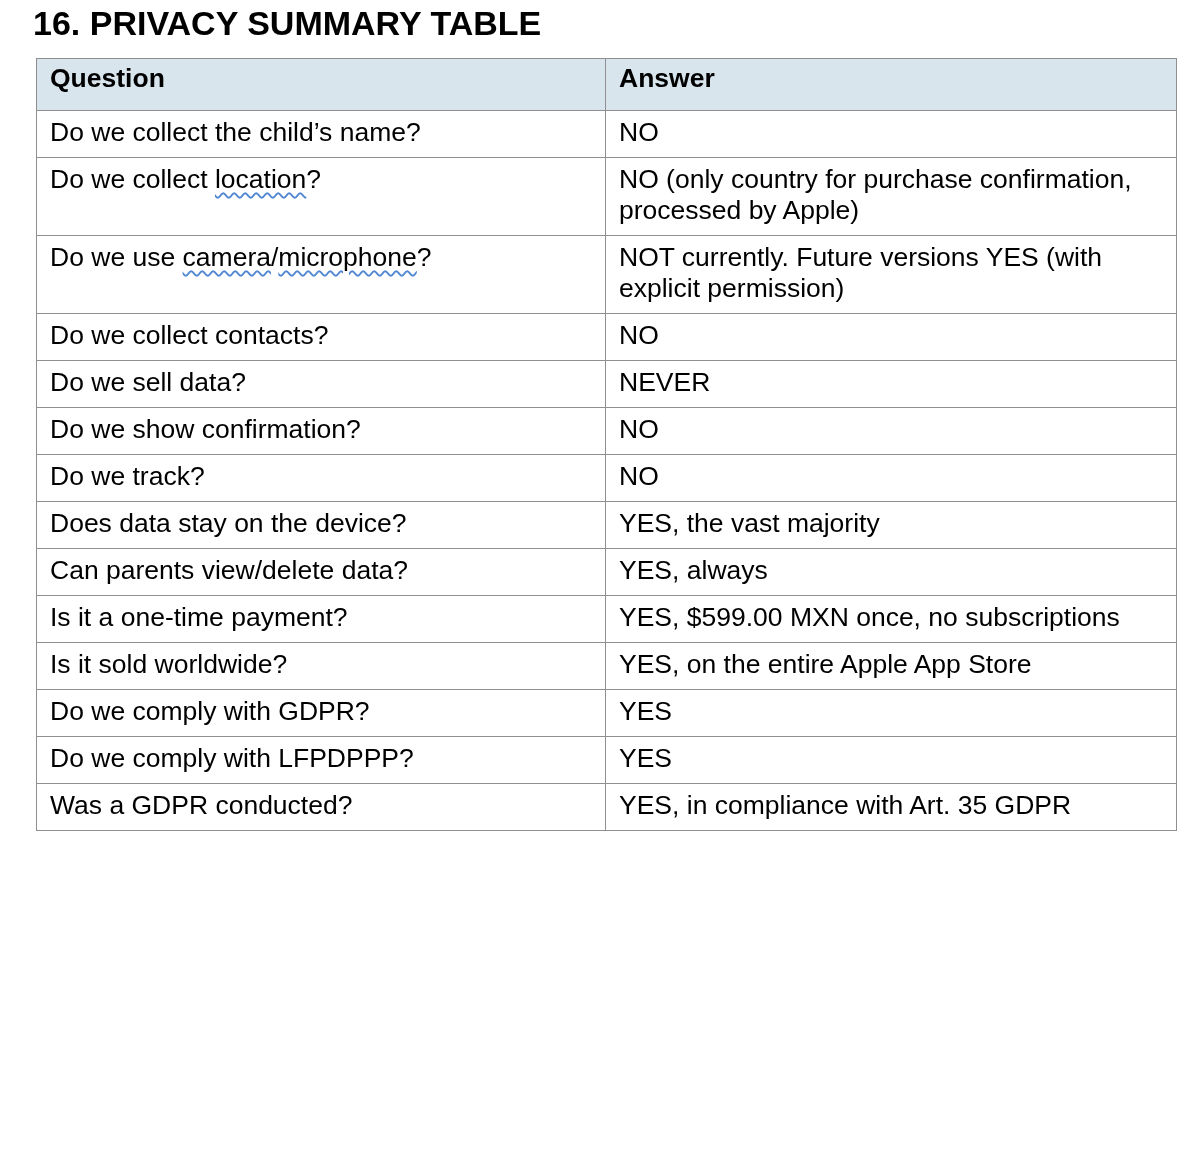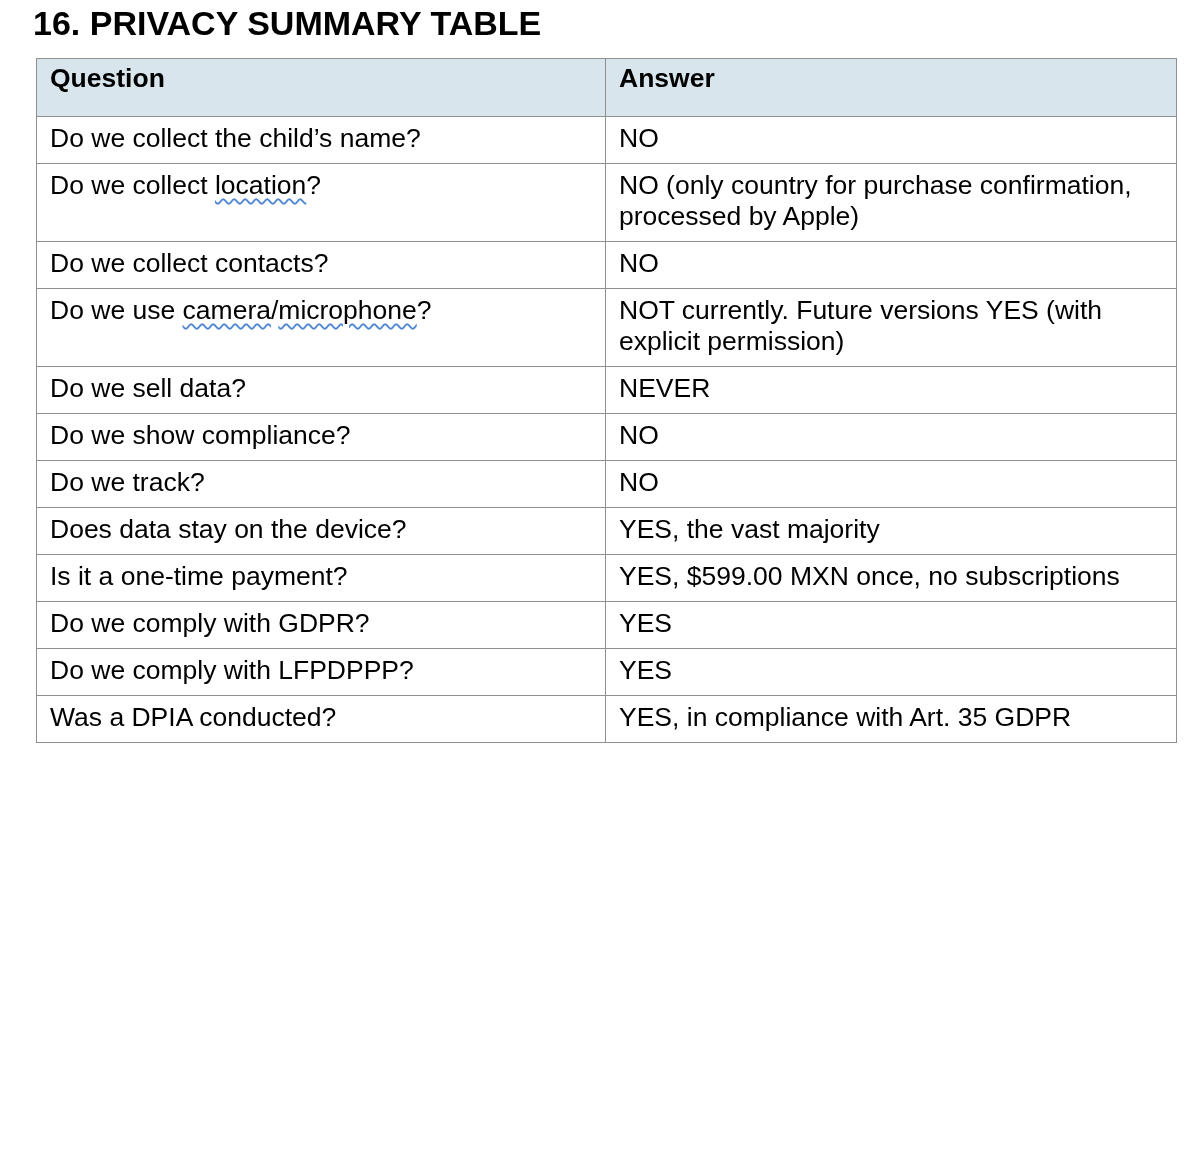--- a/index.html
+++ b/index.html
@@ -47,21 +47,21 @@
     box-sizing:border-box;
     font-weight:normal;
     word-wrap:break-word;
   }
   .privacy-table thead th{
     background:var(--header-bg);
     font-weight:bold;
     height:48px;
     vertical-align:middle;
     padding-top:4px;
-    padding-bottom:22px;
+    padding-bottom:16px;
   }
   .privacy-table tbody td{
     height:47px;
   }
   .squiggle{
     text-decoration-line:underline;
     text-decoration-style:wavy;
     text-decoration-color:var(--squiggle-color);
     text-decoration-thickness:2px;
     text-underline-offset:4px;
@@ -89,54 +89,62 @@
 
     <tr>
           <td>Do we collect the child’s name?</td>
           <td>NO</td>
         </tr>
         <tr>
           <td>Do we collect <span class="squiggle">location</span>?</td>
           <td>NO (only country for purchase confirmation, processed by Apple)</td>
         </tr>
         <tr>
+          <td>Do we use <span class="squiggle">camera</span>/<span class="squiggle">microphone</span>?</td>
+          <td>NOT currently. Future versions YES (with explicit permission)</td>
+        </tr>
+        <tr>
           <td>Do we collect contacts?</td>
           <td>NO</td>
-        </tr>
-        <tr>
-          <td>Do we use <span class="squiggle">camera</span>/<span class="squiggle">microphone</span>?</td>
-          <td>NOT currently. Future versions YES (with explicit permission)</td>
         </tr>
         <tr>
           <td>Do we sell data?</td>
           <td>NEVER</td>
         </tr>
         <tr>
-          <td>Do we show compliance?</td>
+          <td>Do we show confirmation?</td>
           <td>NO</td>
         </tr>
         <tr>
           <td>Do we track?</td>
           <td>NO</td>
         </tr>
         <tr>
           <td>Does data stay on the device?</td>
           <td>YES, the vast majority</td>
         </tr>
         <tr>
+          <td>Can parents view/delete data?</td>
+          <td>YES, always</td>
+        </tr>
+        <tr>
           <td>Is it a one-time payment?</td>
           <td>YES, $599.00 MXN once, no subscriptions</td>
+        </tr>
+        <tr>
+          <td>Is it sold worldwide?</td>
+          <td>YES, on the entire Apple App Store</td>
         </tr>
         <tr>
           <td>Do we comply with GDPR?</td>
           <td>YES</td>
         </tr>
         <tr>
           <td>Do we comply with LFPDPPP?</td>
           <td>YES</td>
         </tr>
         <tr>
-          <td>Was a DPIA conducted?</td>
+          <td>Was a GDPR conducted?</td>
           <td>YES, in compliance with Art. 35 GDPR</td>
         </tr>
       </tbody>
   </table>
 </div>
 
 </body></html>

